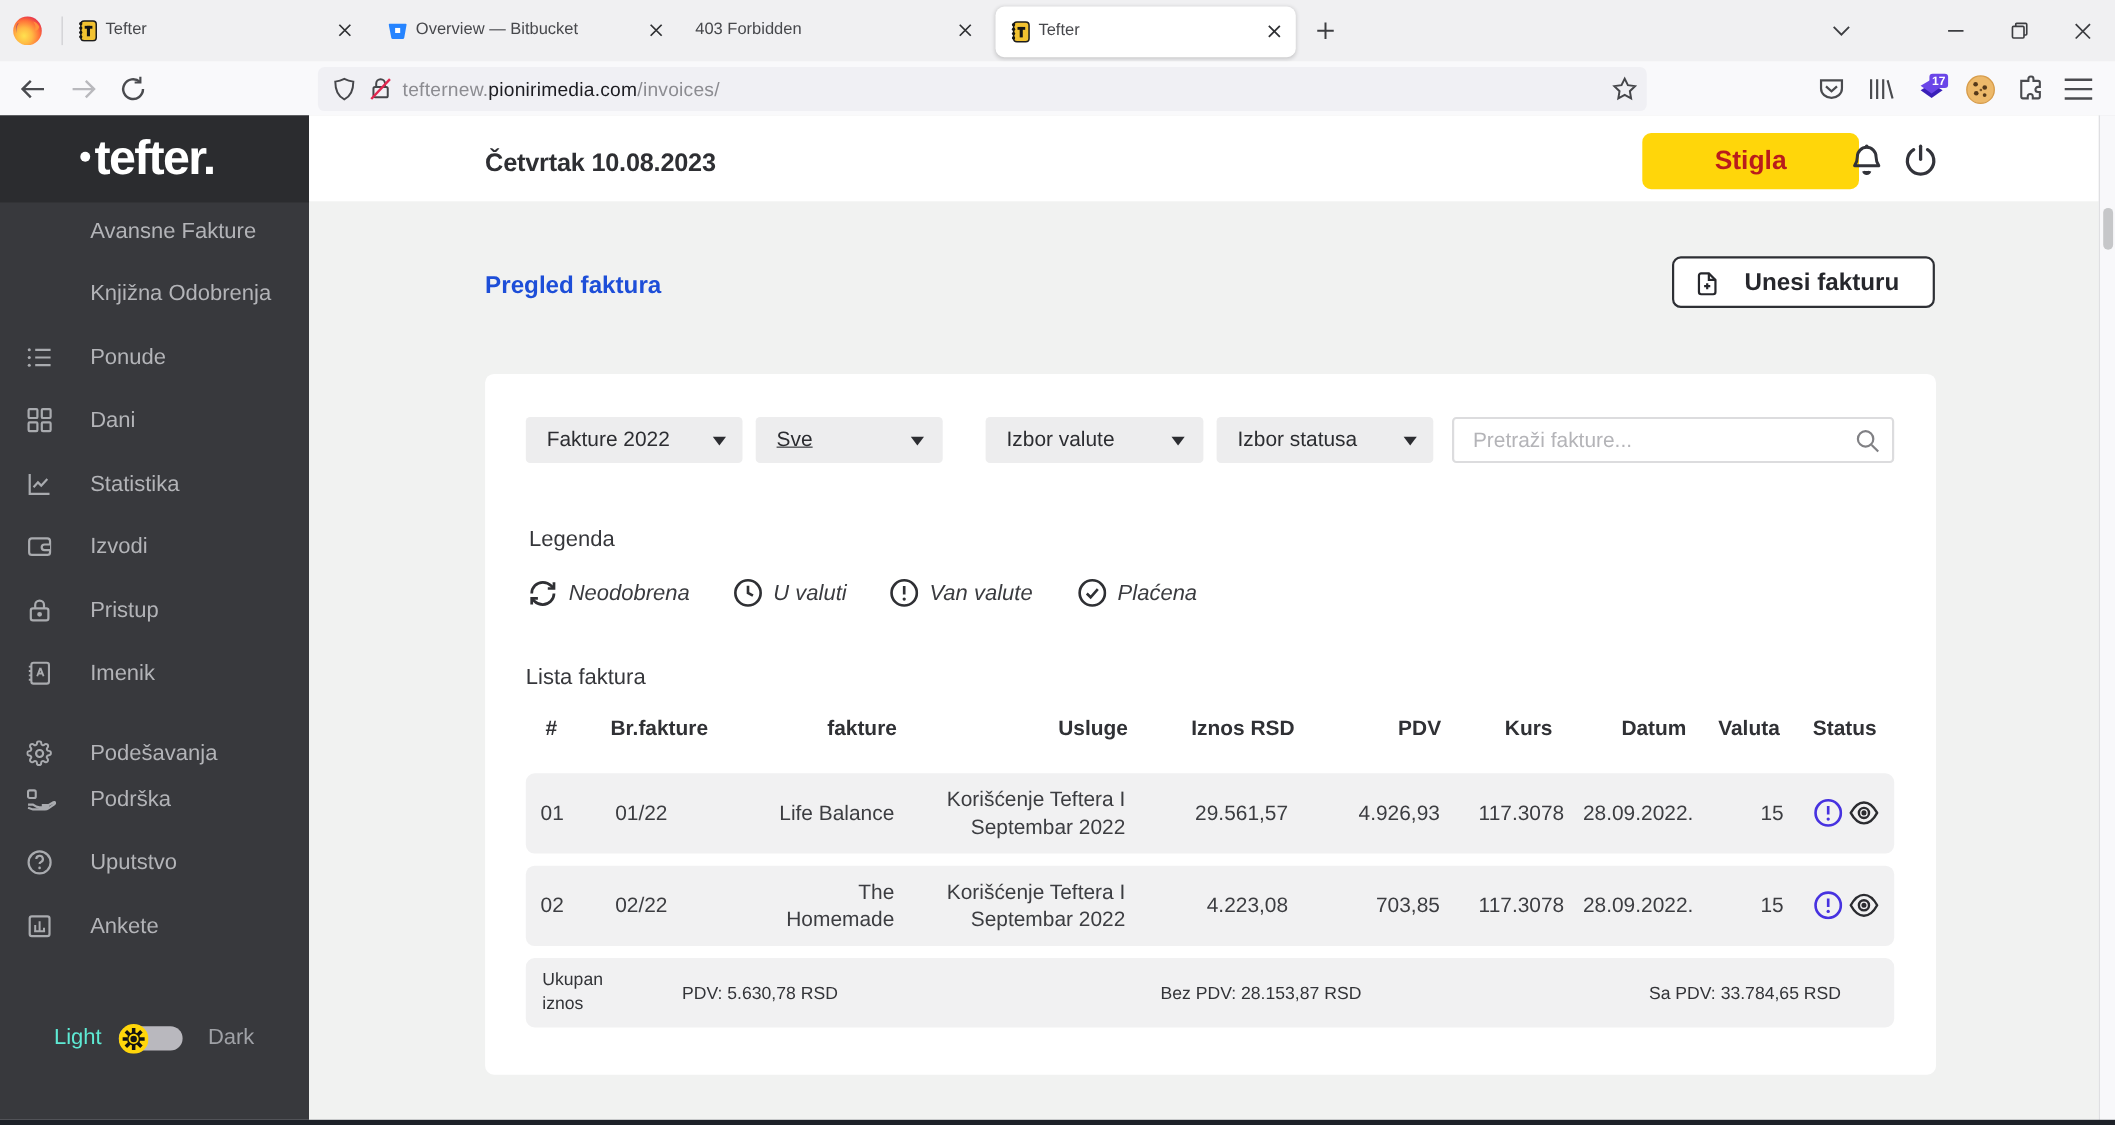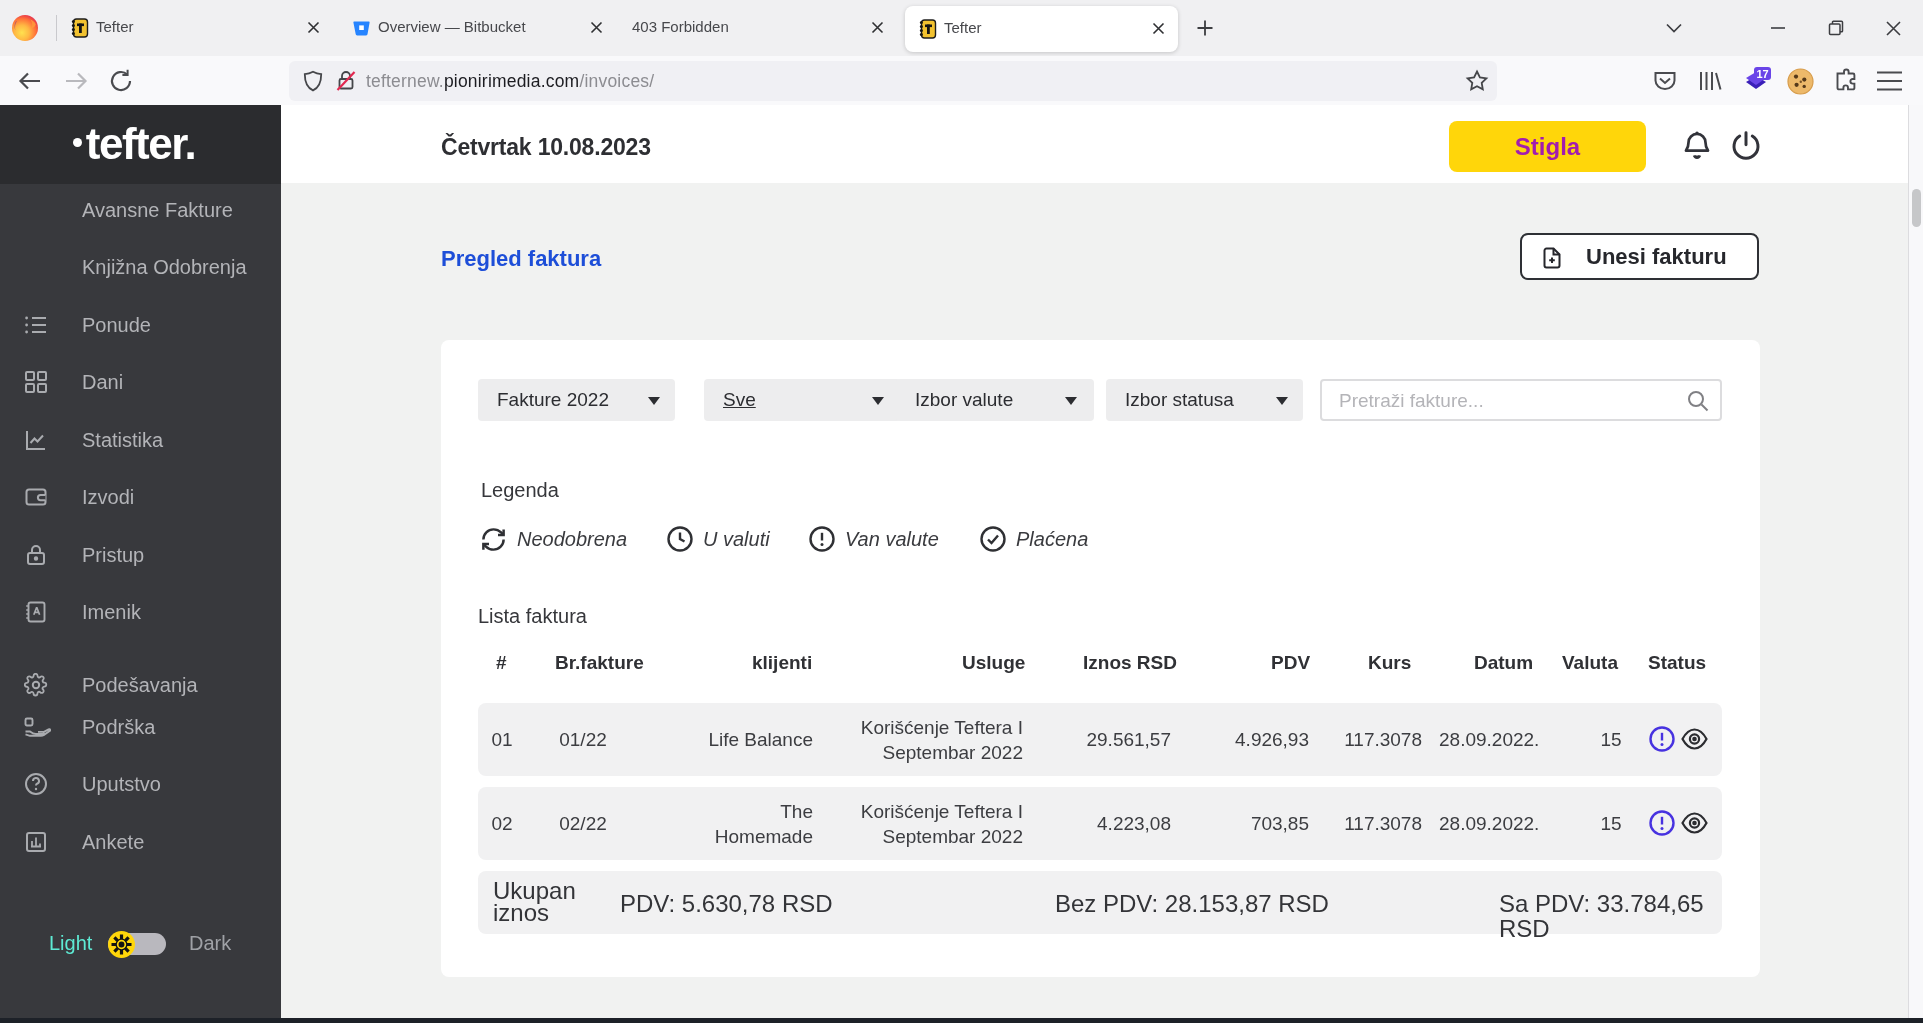--- a/index.html
+++ b/index.html
@@ -28,39 +28,39 @@
 #logo { position:absolute; left:0; top:14px; width:281px; text-align:center; color:#fff; font-weight:700; font-size:44px; letter-spacing:-1.5px; }
 .navitem { position:absolute; left:0; width:281px; height:44px; display:flex; align-items:center; color:#b3b4b8; font-size:20px; }
 .navitem .nicon { position:absolute; left:24px; width:24px; height:24px; color:#a9abaf; }
 .navitem .nlabel { position:absolute; left:82px; }
 #toggle { position:absolute; left:0; top:817px; width:281px; height:44px; color:#b9babe; font-size:20px; }
 
 
 #main { position:absolute; left:281px; top:105px; width:1627px; height:913px; background:#f1f2f1; }
 #apphdr { position:absolute; left:0; top:0; width:1627px; height:78px; background:#fff; }
 #appdate { position:absolute; left:160px; top:29px; font-size:23px; font-weight:700; color:#2e2f33; letter-spacing:-.2px; }
-#stigla { position:absolute; left:1168px; top:16px; width:197px; height:51px; background:#ffd60a; border-radius:8px; text-align:center; line-height:51px; font-size:24px; font-weight:700; color:#a21caf; }
+#stigla { position:absolute; left:1212px; top:16px; width:197px; height:51px; background:#ffd60a; border-radius:8px; text-align:center; line-height:51px; font-size:24px; font-weight:700; color:#b91c1c; }
 #pagetitle { position:absolute; left:160px; top:141px; font-size:22px; font-weight:700; color:#1d4ed8; }
 #unesibtn { position:absolute; left:1239px; top:128px; width:239px; height:47px; background:#fff; border:2px solid #2e3035; border-radius:8px; display:flex; align-items:center; }
 #unesibtn span { position:absolute; left:64px; top:9px; font-size:22px; font-weight:700; color:#26272c; }
 #card { position:absolute; left:160px; top:235px; width:1319px; height:637px; background:#fff; border-radius:8px; }
 .dd { position:absolute; top:39px; height:42px; background:#ededee; border-radius:4px; font-size:19px; color:#2c2d31; display:flex; align-items:center; }
 .dd .ddlabel { margin-left:19px; }
 .dd .arr { position:absolute; width:0; height:0; border-left:6px solid transparent; border-right:6px solid transparent; border-top:8px solid #2c2d31; }
 #search { position:absolute; left:879px; top:39px; width:402px; height:42px; background:#fff; border:2px solid #dcdcde; border-radius:4px; }
 #search .ph { position:absolute; left:17px; top:9px; font-size:19px; color:#b4b4b8; }
 .sectlbl { position:absolute; font-size:20px; color:#36373b; }
 .legitem { position:absolute; top:186px; display:flex; align-items:center; color:#2f3034;font-style:italic; }
 .legitem .ltxt { font-size:20px; color:#3a3b3f; margin-left:10px; }
 .th { position:absolute; top:312px; font-size:19px; font-weight:700; color:#303135; }
 .row { position:absolute; left:37px; width:1244px; height:73px; background:#f1f1f2; border-radius:8px; font-size:19px; color:#3c3d41; }
 .cell { position:absolute; line-height:25px; }
 .r { text-align:right; }
 .c { text-align:center; }
-#sumrow { position:absolute; left:37px; top:531px; width:1244px; height:63px; background:#f1f1f2; border-radius:8px; font-size:24px; color:#333438; }
+#sumrow { position:absolute; left:37px; top:531px; width:1244px; height:63px; background:#f1f1f2; border-radius:8px; font-size:16px; color:#333438; }
 
 
 #sbcol { position:absolute; left:1908px; top:105px; width:15px; height:913px; background:#f8f8fa; border-left:1px solid #dcdcdf; }
 #sbthumb { position:absolute; left:3px; top:84px; width:9px; height:38px; background:#c6c7c9; border-radius:5px; }
 #taskbar { position:absolute; left:0; top:1018px; width:1923px; height:5px; background:#1d2128; }
 </style>
 </head>
 <body>
 
 <div id="tabbar">
@@ -413,21 +413,21 @@
         </svg>
       </span>
     <span>Unesi fakturu</span>
   </div>
 
   <div id="card">
     <div class="dd" style="left:37px;width:197px;">
         <span class="ddlabel">Fakture 2022</span>
         <span class="arr" style="right:15px;top:18px;"></span>
       </div>
-    <div class="dd" style="left:263px;width:197px;text-decoration:underline;">
+    <div class="dd" style="left:246px;width:170px;text-decoration:underline;">
         <span class="ddlabel">Sve</span>
         <span class="arr" style="right:17px;top:18px;"></span>
       </div>
     <div class="dd" style="left:455px;width:198px;">
         <span class="ddlabel">Izbor valute</span>
         <span class="arr" style="right:17px;top:18px;"></span>
       </div>
     <div class="dd" style="left:665px;width:197px;">
         <span class="ddlabel">Izbor statusa</span>
         <span class="arr" style="right:15px;top:18px;"></span>
@@ -472,21 +472,21 @@
           <circle cx="13" cy="13" r="11.5"></circle>
           <path d="M8 13.5 L11.5 17 L18 9.5"></path>
         </svg>
       <span class="ltxt">Plaćena</span>
     </div>
 
     <div class="sectlbl" style="left:37px;top:265px;">Lista faktura</div>
 
     <div class="th" style="left:55px;">#</div>
     <div class="th" style="left:114px;width:90px;">Br.fakture</div>
-    <div class="th" style="left:311px;width:62px;">klijenti</div>
+    <div class="th" style="left:311px;width:62px;">fakture</div>
     <div class="th" style="left:521px;width:64px;">Usluge</div>
     <div class="th" style="left:642px;width:96px;">Iznos RSD</div>
     <div class="th" style="left:830px;width:38px;">PDV</div>
     <div class="th" style="left:927px;width:40px;">Kurs</div>
     <div class="th" style="left:1033px;width:60px;">Datum</div>
     <div class="th" style="left:1121px;width:58px;">Valuta</div>
     <div class="th" style="left:1207px;width:60px;">Status</div>
 
     <div class="row" style="top:363px;">
       <span class="cell c" style="left:5px;top:24px;width:38px;">01</span>

